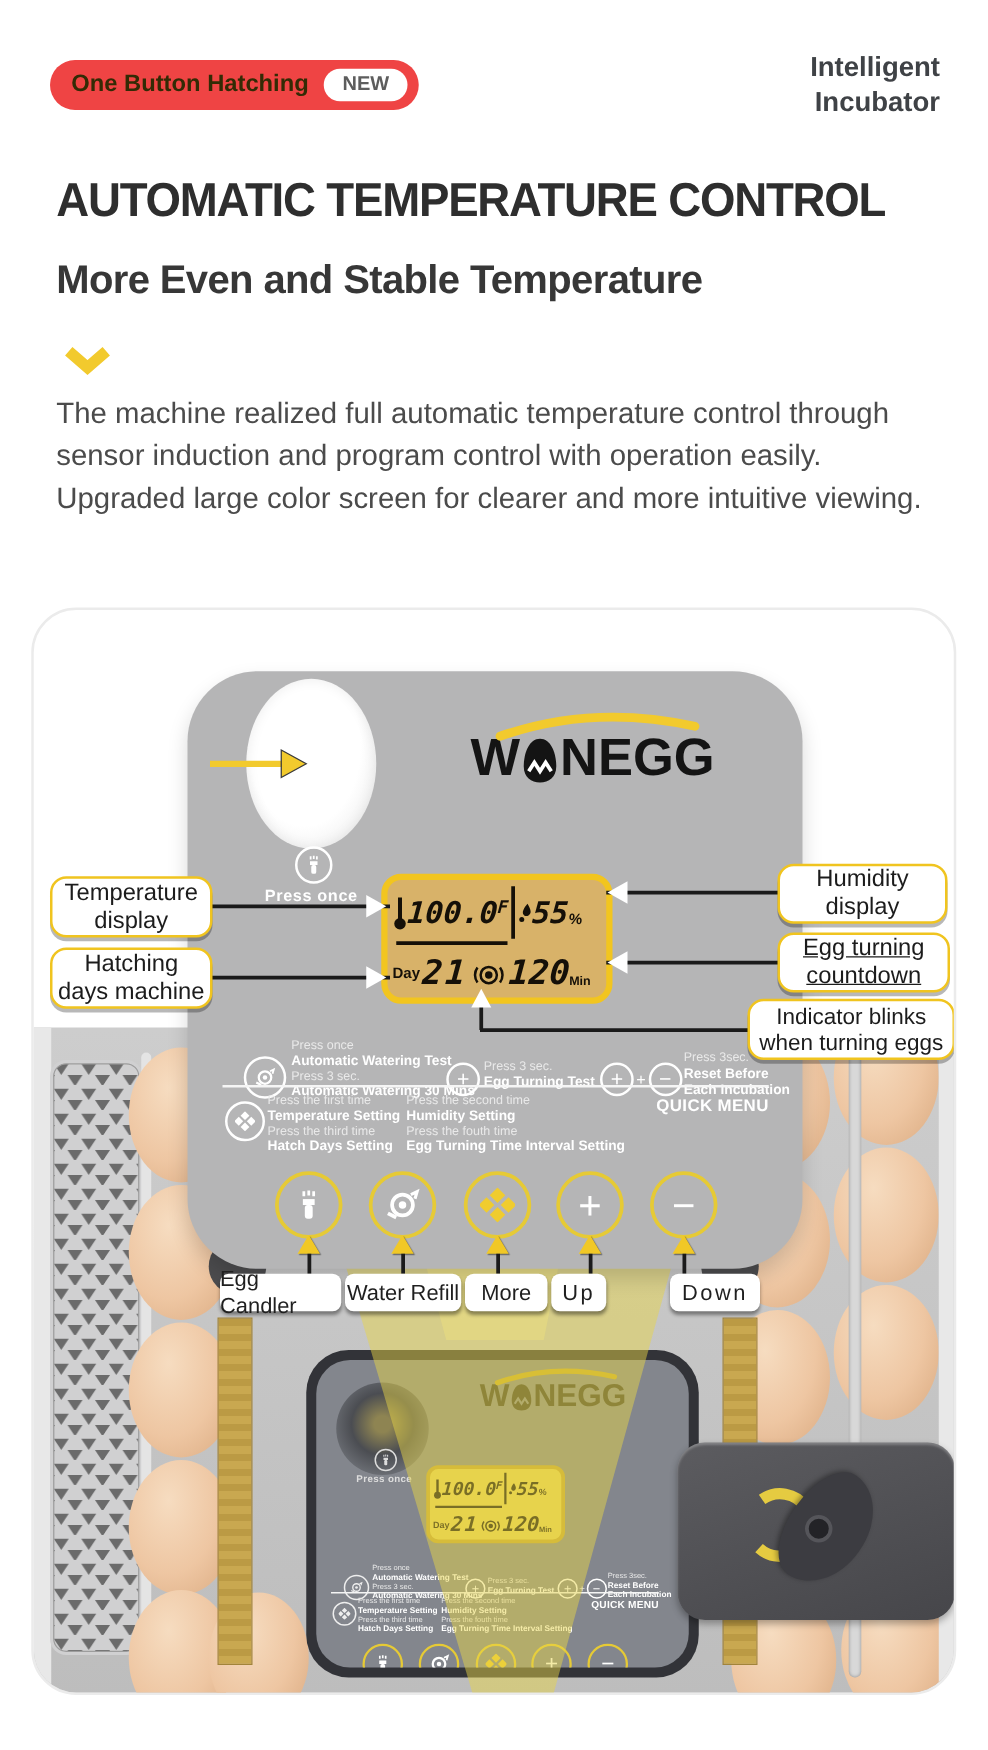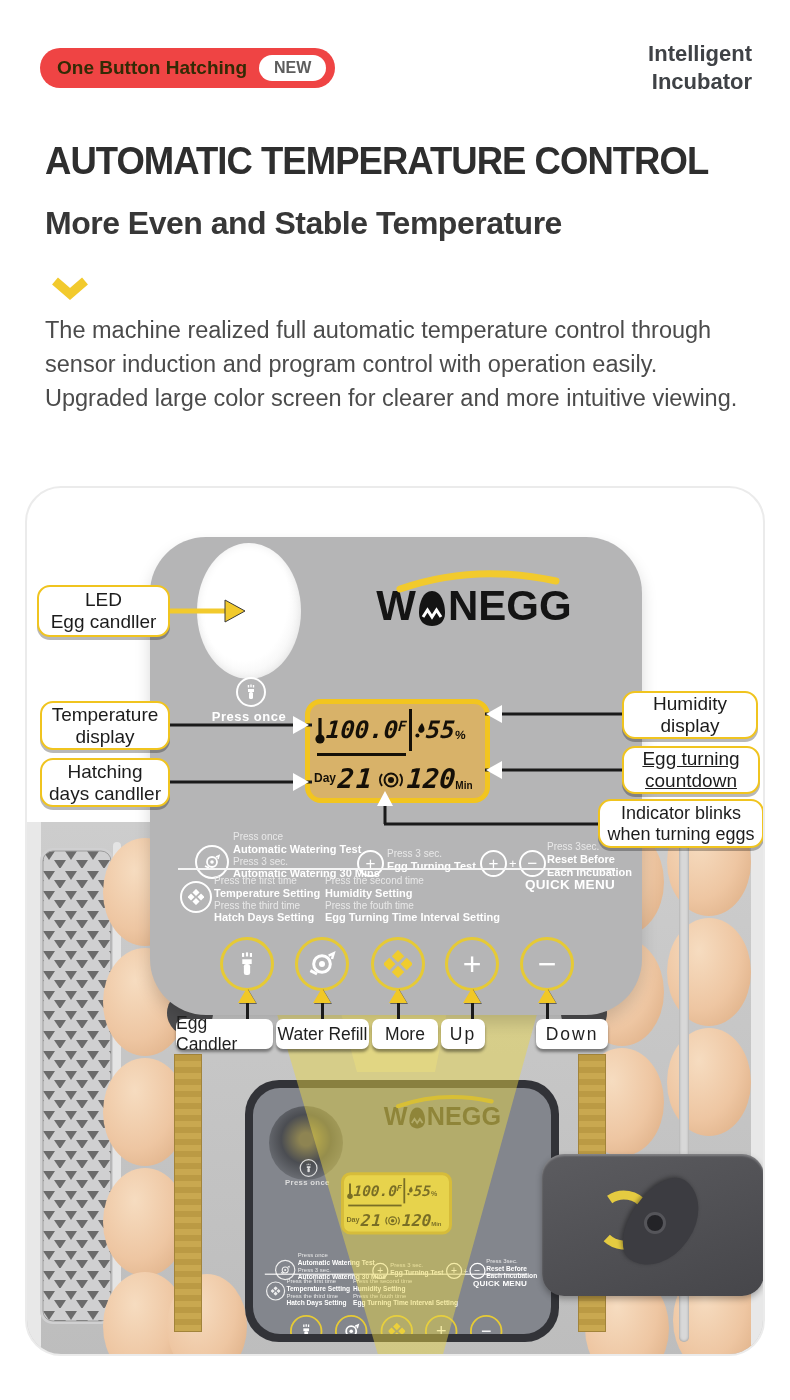--- a/index.html
+++ b/index.html
@@ -475,31 +475,27 @@
     <polygon points="475,217 475,235 459,226" fill="#fff"></polygon>
 
     <line x1="458" y1="282" x2="597" y2="282" stroke="#1a1a1a" stroke-width="3"></line>
     <polygon points="475,273 475,291 459,282" fill="#fff"></polygon>
 
     <line x1="358" y1="316" x2="358" y2="336" stroke="#1a1a1a" stroke-width="3"></line>
     <line x1="357" y1="336" x2="574" y2="336" stroke="#1a1a1a" stroke-width="3"></line>
     <polygon points="350,318 366,318 358,303" fill="#fff"></polygon>
   </svg>
 
-  <div class="abs callout" style="left:10px;top:97px;width:133px;height:52px;">
-    <span>LED</span>
-    <span>Egg candller</span>
-  </div>
   <div class="abs callout" style="left:13px;top:213px;width:130px;height:49px;">
     <span>Temperature</span>
     <span>display</span>
   </div>
   <div class="abs callout" style="left:13px;top:270px;width:130px;height:49px;">
     <span>Hatching</span>
-    <span>days candller</span>
+    <span>days machine</span>
   </div>
   <div class="abs callout" style="left:595px;top:203px;width:136px;height:48px;">
     <span>Humidity</span>
     <span>display</span>
   </div>
   <div class="abs callout" style="left:595px;top:258px;width:138px;height:48px;text-decoration:underline;">
     <span>Egg turning</span>
     <span>countdown</span>
   </div>
   <div class="abs callout" style="left:571px;top:311px;width:166px;height:49px;font-size:18px;line-height:21px;">

